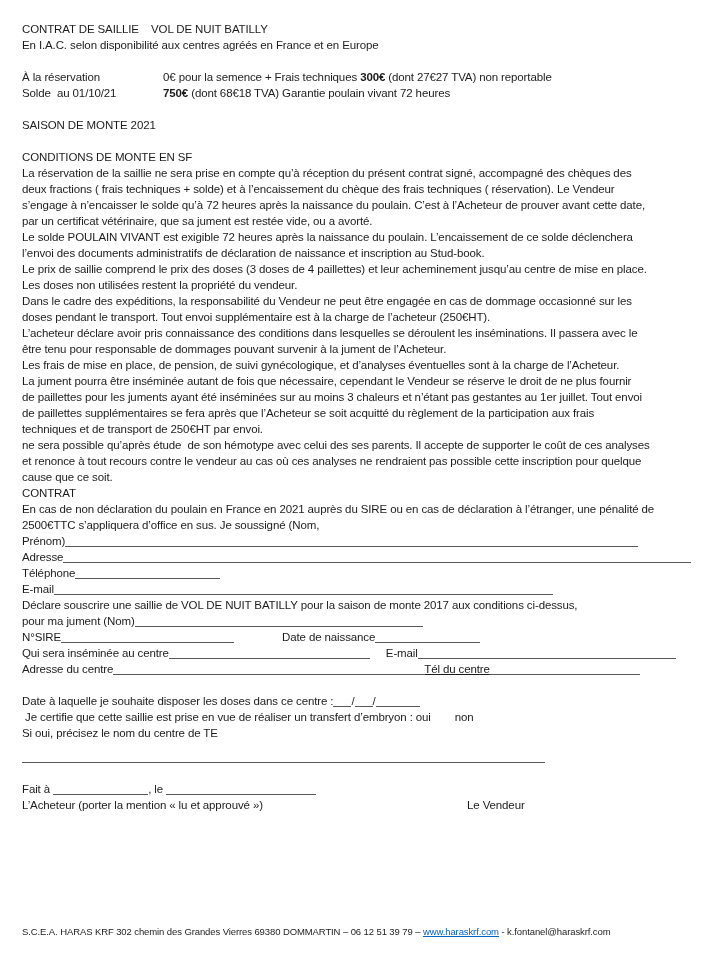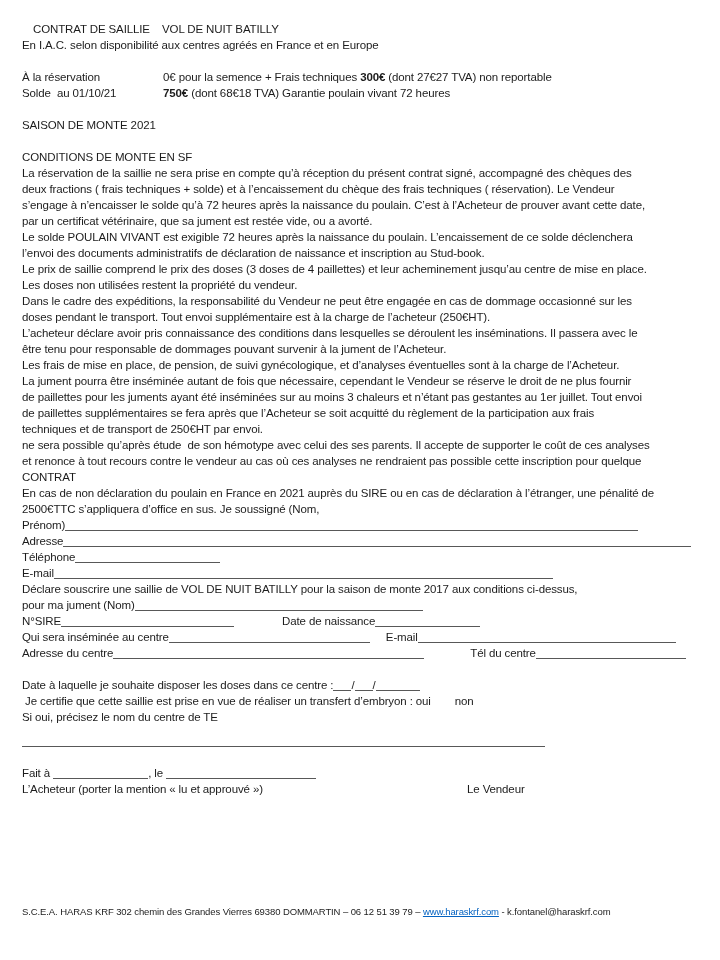--- a/index.html
+++ b/index.html
@@ -13,31 +13,31 @@
     font-size:11.5px;line-height:16px;letter-spacing:-0.12px;
   }
   .ln{white-space:pre;min-height:16px;}
   .tab{display:inline-block;}
   .b{font-weight:bold;text-align:right;}
   .fill{
     display:inline-block;height:10px;vertical-align:-2px;
     border-bottom:1px solid #585858;
   }
   #footer{
-    position:absolute;left:22px;top:906px;white-space:pre;
+    position:absolute;left:22px;top:926px;white-space:pre;
     font-size:9.5px;letter-spacing:-0.1px;color:#1c1c1c;
   }
   .link{color:#0563c1;text-decoration:underline;cursor:pointer;}
 </style>
 </head>
 <body>
 
 <div class="page">
   <div id="doc">
-      <div class="ln"><span class="tab" style="width: 129px; margin-left: 11px;">CONTRAT DE SAILLIE</span><span>VOL DE NUIT BATILLY</span></div>
+      <div class="ln"><span class="tab" style="width: 129px;">CONTRAT DE SAILLIE</span><span>VOL DE NUIT BATILLY</span></div>
       <div class="ln"><span>En I.A.C. selon disponibilité aux centres agréés en France et en Europe</span></div>
       <div class="ln"><span>&nbsp;</span></div>
       <div class="ln"><span class="tab" style="width: 141px;">À la réservation</span><span>0€ pour la semence + Frais techniques </span><span class="b">300€</span><span> (dont 27€27 TVA) non reportable</span></div>
       <div class="ln"><span class="tab" style="width: 141px;">Solde  au 01/10/21</span><span class="b">750€</span><span> (dont 68€18 TVA) Garantie poulain vivant 72 heures</span></div>
       <div class="ln"><span>&nbsp;</span></div>
       <div class="ln"><span>SAISON DE MONTE 2021</span></div>
       <div class="ln"><span>&nbsp;</span></div>
       <div class="ln"><span>CONDITIONS DE MONTE EN SF</span></div>
       <div class="ln"><span>La réservation de la saillie ne sera prise en compte qu’à réception du présent contrat signé, accompagné des chèques des</span></div>
       <div class="ln"><span>deux fractions ( frais techniques + solde) et à l’encaissement du chèque des frais techniques ( réservation). Le Vendeur</span></div>
@@ -51,32 +51,33 @@
       <div class="ln"><span>doses pendant le transport. Tout envoi supplémentaire est à la charge de l’acheteur (250€HT).</span></div>
       <div class="ln"><span>L’acheteur déclare avoir pris connaissance des conditions dans lesquelles se déroulent les inséminations. Il passera avec le</span></div>
       <div class="ln"><span>être tenu pour responsable de dommages pouvant survenir à la jument de l’Acheteur.</span></div>
       <div class="ln"><span>Les frais de mise en place, de pension, de suivi gynécologique, et d’analyses éventuelles sont à la charge de l’Acheteur.</span></div>
       <div class="ln"><span>La jument pourra être inséminée autant de fois que nécessaire, cependant le Vendeur se réserve le droit de ne plus fournir</span></div>
       <div class="ln"><span>de paillettes pour les juments ayant été inséminées sur au moins 3 chaleurs et n’étant pas gestantes au 1er juillet. Tout envoi</span></div>
       <div class="ln"><span>de paillettes supplémentaires se fera après que l’Acheteur se soit acquitté du règlement de la participation aux frais</span></div>
       <div class="ln"><span>techniques et de transport de 250€HT par envoi.</span></div>
       <div class="ln"><span>ne sera possible qu’après étude  de son hémotype avec celui des ses parents. Il accepte de supporter le coût de ces analyses</span></div>
       <div class="ln"><span>et renonce à tout recours contre le vendeur au cas où ces analyses ne rendraient pas possible cette inscription pour quelque</span></div>
+      <div class="ln"><span>cause que ce soit.</span></div>
       <div class="ln"><span>CONTRAT</span></div>
       <div class="ln"><span>En cas de non déclaration du poulain en France en 2021 auprès du SIRE ou en cas de déclaration à l’étranger, une pénalité de</span></div>
       <div class="ln"><span>2500€TTC s’appliquera d’office en sus. Je soussigné (Nom,</span></div>
       <div class="ln"><span>Prénom)</span><span class="fill" style="width: 573px;"></span></div>
       <div class="ln"><span>Adresse</span><span class="fill" style="width: 628px;"></span></div>
       <div class="ln"><span>Téléphone</span><span class="fill" style="width: 145px;"></span></div>
       <div class="ln"><span>E-mail</span><span class="fill" style="width: 499px;"></span></div>
       <div class="ln"><span>Déclare souscrire une saillie de VOL DE NUIT BATILLY pour la saison de monte 2017 aux conditions ci-dessus,</span></div>
       <div class="ln"><span>pour ma jument (Nom)</span><span class="fill" style="width: 288px;"></span></div>
       <div class="ln"><span>N°SIRE</span><span class="fill" style="width: 173px;"></span><span style="margin-left: 14px; padding-left: 34px;">Date de naissance</span><span class="fill" style="width: 105px;"></span></div>
       <div class="ln"><span>Qui sera inséminée au centre</span><span class="fill" style="width: 201px;"></span><span style="margin-left: 16px;">E-mail</span><span class="fill" style="width: 258px;"></span></div>
-      <div class="ln"><span>Adresse du centre</span><span class="fill" style="width: 311px;"></span><span style="margin-left: 46px;">Tél du centre</span><span class="fill" style="width: 150px;"></span></div>
+      <div class="ln"><span>Adresse du centre</span><span class="fill" style="width: 311px;"></span><span style=" text-decoration: underline;">Tél du centre</span><span class="fill" style="width: 150px;"></span></div>
       <div class="ln"><span>&nbsp;</span></div>
       <div class="ln"><span>Date à laquelle je souhaite disposer les doses dans ce centre :</span><span class="fill" style="width: 18px;"></span><span>/</span><span class="fill" style="width: 18px;"></span><span>/</span><span class="fill" style="width: 44px;"></span></div>
       <div class="ln"><span> Je certifie que cette saillie est prise en vue de réaliser un transfert d’embryon : oui</span><span style="margin-left: 24px;">non</span></div>
       <div class="ln"><span>Si oui, précisez le nom du centre de TE</span></div>
       <div class="ln" style="margin-top: 8px;"><span class="fill" style="width: 523px;"></span></div>
       <div class="ln"><span>&nbsp;</span></div>
       <div class="ln"><span>Fait à </span><span class="fill" style="width: 95px;"></span><span>, le </span><span class="fill" style="width: 150px;"></span></div>
       <div class="ln"><span class="tab" style="width: 445px;">L’Acheteur (porter la mention « lu et approuvé »)</span><span>Le Vendeur</span></div>
     </div>
   <div id="footer"><span>S.C.E.A. HARAS KRF 302 chemin des Grandes Vierres 69380 DOMMARTIN – 06 12 51 39 79 – </span><span class="link">www.haraskrf.com</span><span> - k.fontanel@haraskrf.com</span></div>

